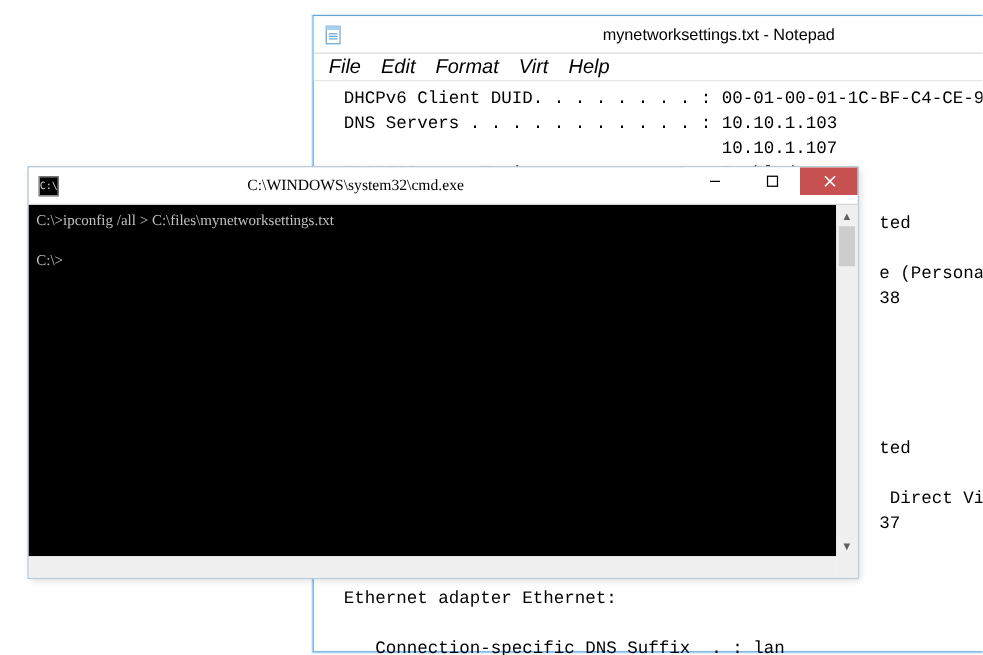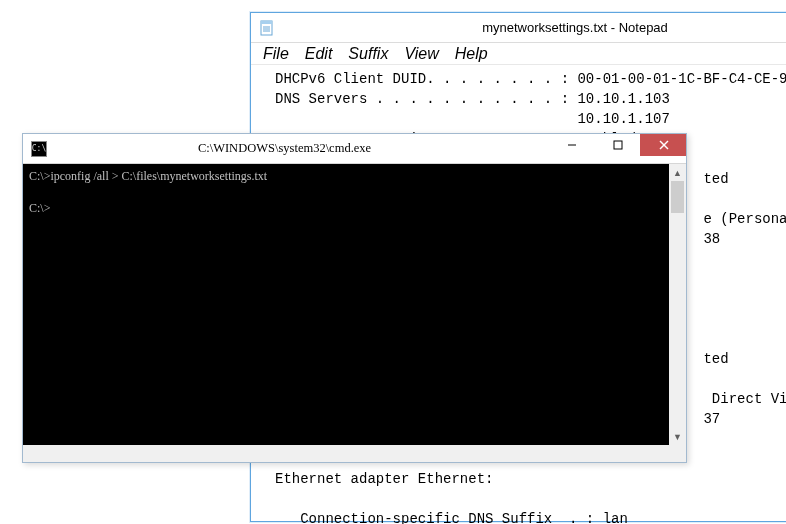--- a/index.html
+++ b/index.html
@@ -203,22 +203,22 @@
         <line x1="4" y1="7" x2="11" y2="7" stroke="#6aa7d6" stroke-width="1"></line>
         <line x1="4" y1="9" x2="11" y2="9" stroke="#6aa7d6" stroke-width="1"></line>
         <line x1="4" y1="11" x2="11" y2="11" stroke="#6aa7d6" stroke-width="1"></line>
       </svg>
     </span>
     <div class="notepad-title">mynetworksettings.txt - Notepad</div>
   </div>
   <div class="notepad-menubar">
     <div class="menu-item">File</div>
     <div class="menu-item">Edit</div>
-    <div class="menu-item">Suffix</div>
-    <div class="menu-item">View</div>
+    <div class="menu-item">Format</div>
+    <div class="menu-item">Virt</div>
     <div class="menu-item">Help</div>
   </div>
   <div class="notepad-content">DHCPv6 Client DUID. . . . . . . . : 00-01-00-01-1C-BF-C4-CE-98-
 DNS Servers . . . . . . . . . . . : 10.10.1.103
                                     10.10.1.107
 NetBIOS over Tcpip. . . . . . . . : Enabled
 
                                                    ted
 
                                                    e (Personal 

